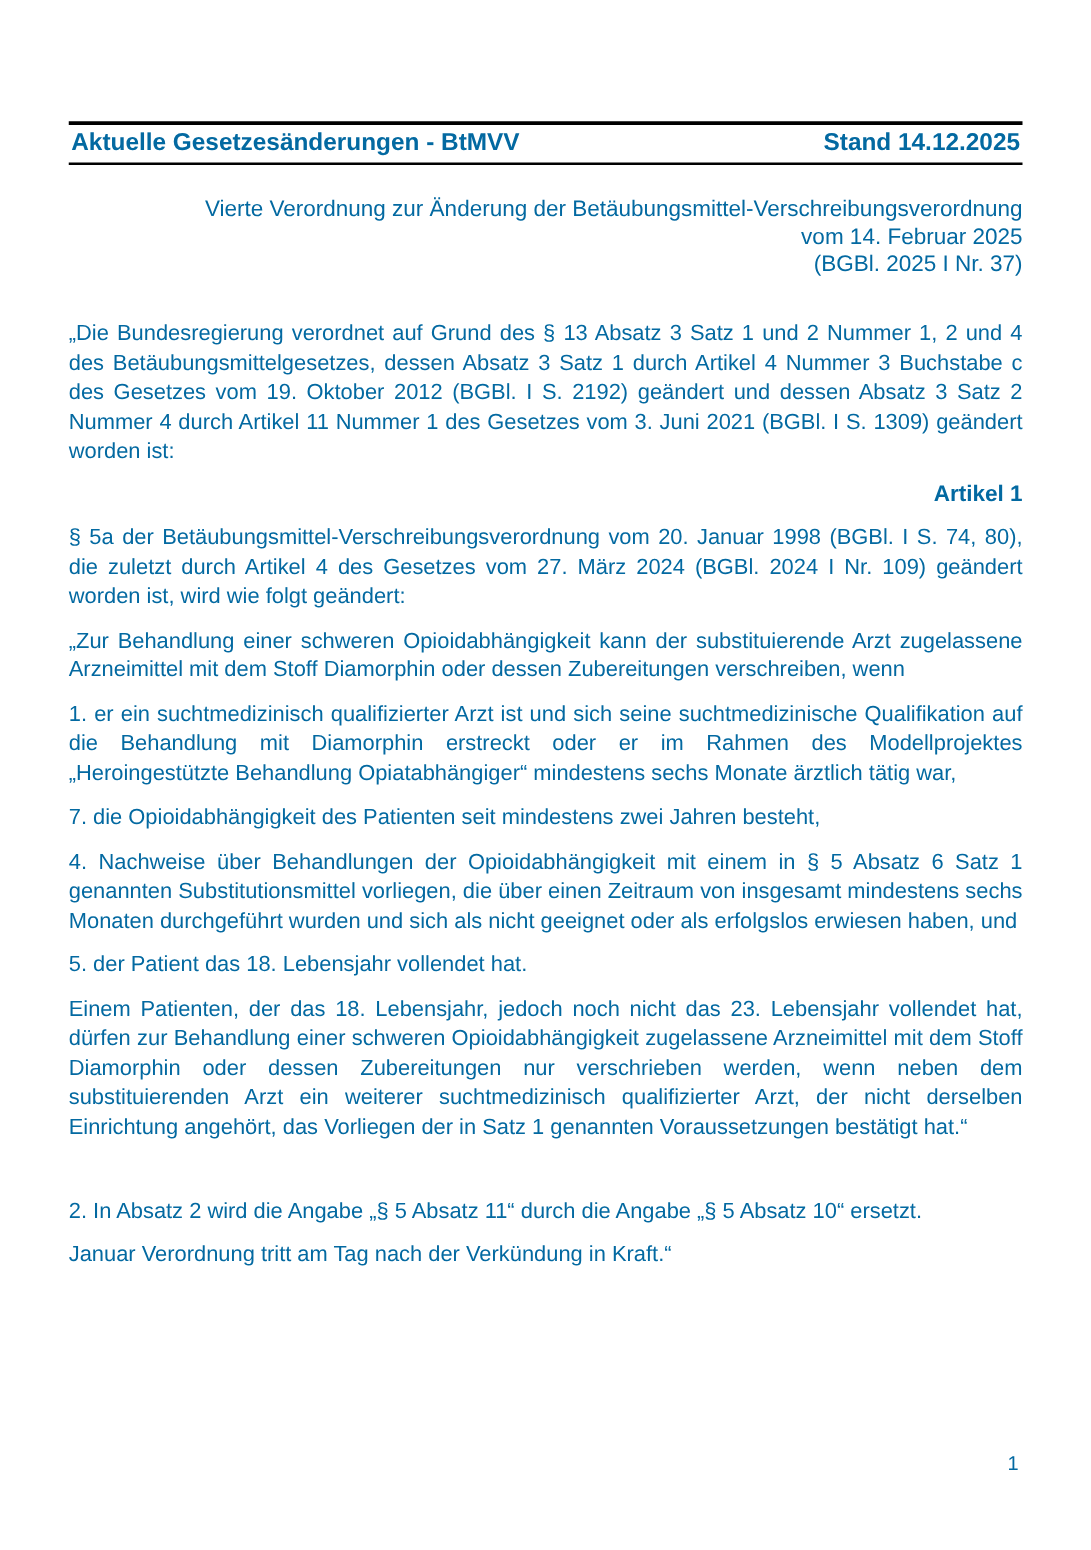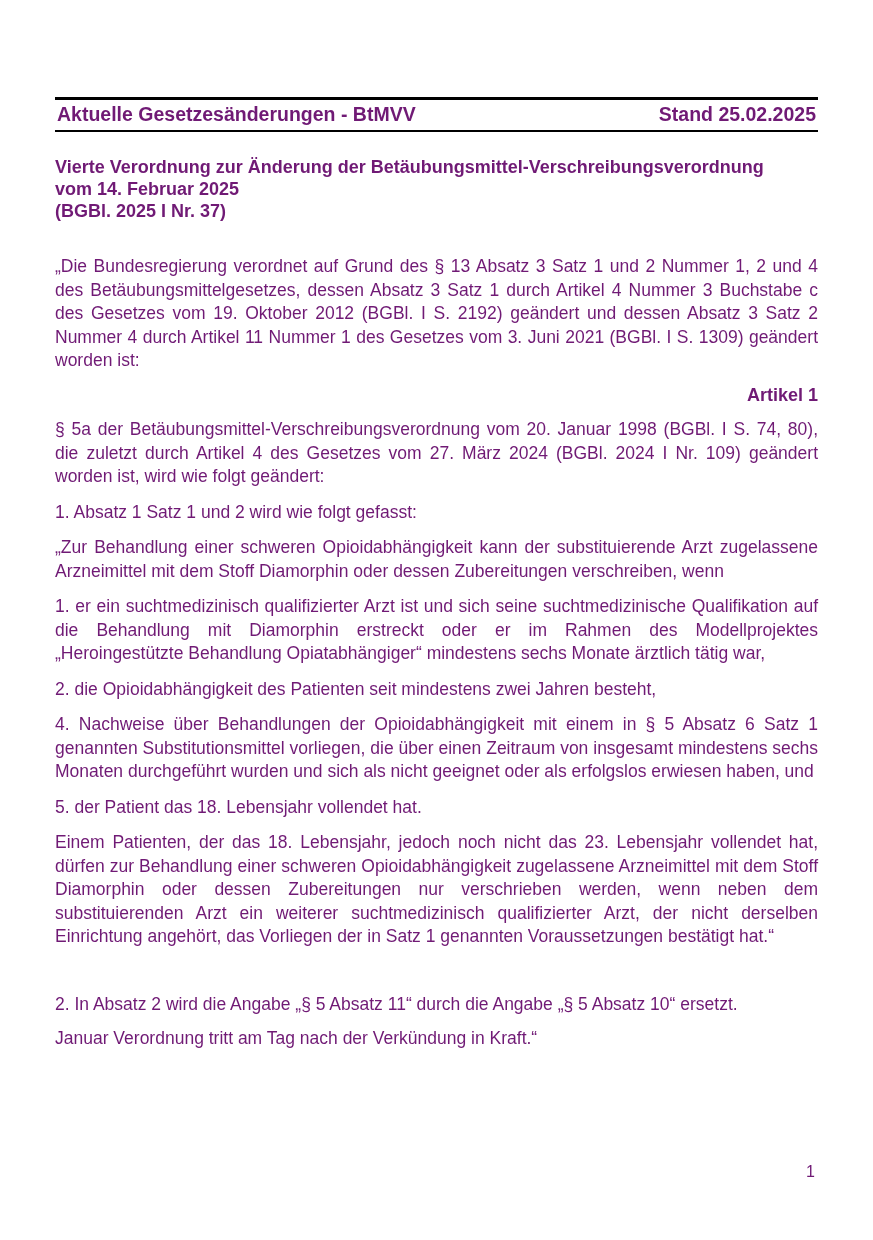--- a/index.html
+++ b/index.html
@@ -2,42 +2,42 @@
 <html lang="de"><head>
 <meta charset="utf-8">
 <style>
   * { margin: 0; padding: 0; box-sizing: border-box; }
   html, body { background: #ffffff; }
   .page {
     position: relative;
     width: 873px;
     height: 1240px;
     background: #ffffff;
-    color: #701a75;
+    color: #0369a1;
     font-family: "Liberation Sans", sans-serif;
     font-size: 17.5px;
     line-height: 23.5px;
     padding: 97px 55px 0 55px;
     overflow: hidden;
   }
   .doc-header {
     display: flex;
     justify-content: space-between;
     align-items: baseline;
     border-top: 3px solid #000;
     border-bottom: 2px solid #000;
     padding: 2px 2px 4px 2px;
     font-weight: bold;
     font-size: 19.5px;
     line-height: 24px;
   }
   .title-block {
     margin-top: 24px;
-    text-align: left;
-    font-weight: bold;
+    text-align: right;
+    font-weight: normal;
     font-size: 18px;
     line-height: 22px;
   }
   .body-text p {
     text-align: justify;
     margin-top: 12px;
   }
   .body-text p.intro { margin-top: 33px; }
   .article-heading {
     margin-top: 11px;
@@ -57,42 +57,41 @@
     line-height: 20px;
   }
 </style>
 </head>
 <body>
 
 <div class="page">
 
   <div class="doc-header">
     <span>Aktuelle Gesetzesänderungen - BtMVV</span>
-    <span>Stand 25.02.2025</span>
+    <span>Stand 14.12.2025</span>
   </div>
 
   <div class="title-block">
     <div>Vierte Verordnung zur Änderung der Betäubungsmittel-Verschreibungsverordnung</div>
     <div>vom 14. Februar 2025</div>
     <div>(BGBl. 2025 I Nr. 37)</div>
   </div>
 
   <div class="body-text">
     <p class="intro">„Die Bundesregierung verordnet auf Grund des § 13 Absatz 3 Satz 1 und 2 Nummer 1, 2 und 4 des Betäubungsmittelgesetzes, dessen Absatz 3 Satz 1 durch Artikel 4 Nummer 3 Buchstabe c des Gesetzes vom 19. Oktober 2012 (BGBl. I S. 2192) geändert und dessen Absatz 3 Satz 2 Nummer 4 durch Artikel 11 Nummer 1 des Gesetzes vom 3. Juni 2021 (BGBl. I S. 1309) geändert worden ist:</p>
 
     <div class="article-heading">Artikel 1</div>
 
     <p class="after-heading">§ 5a der Betäubungsmittel-Verschreibungsverordnung vom 20. Januar 1998 (BGBl. I S. 74, 80), die zuletzt durch Artikel 4 des Gesetzes vom 27. März 2024 (BGBl. 2024 I Nr. 109) geändert worden ist, wird wie folgt geändert:</p>
 
-    <p>1. Absatz 1 Satz 1 und 2 wird wie folgt gefasst:</p>
 
     <p>„Zur Behandlung einer schweren Opioidabhängigkeit kann der substituierende Arzt zugelassene Arzneimittel mit dem Stoff Diamorphin oder dessen Zubereitungen verschreiben, wenn</p>
 
     <p>1. er ein suchtmedizinisch qualifizierter Arzt ist und sich seine suchtmedizinische Qualifikation auf die Behandlung mit Diamorphin erstreckt oder er im Rahmen des Modellprojektes „Heroingestützte Behandlung Opiatabhängiger“ mindestens sechs Monate ärztlich tätig war,</p>
-    <p>2. die Opioidabhängigkeit des Patienten seit mindestens zwei Jahren besteht,</p>
+    <p>7. die Opioidabhängigkeit des Patienten seit mindestens zwei Jahren besteht,</p>
     <p>4. Nachweise über Behandlungen der Opioidabhängigkeit mit einem in § 5 Absatz 6 Satz 1 genannten Substitutionsmittel vorliegen, die über einen Zeitraum von insgesamt mindestens sechs Monaten durchgeführt wurden und sich als nicht geeignet oder als erfolgslos erwiesen haben, und</p>
     <p>5. der Patient das 18. Lebensjahr vollendet hat.</p>
 
     <p>Einem Patienten, der das 18. Lebensjahr, jedoch noch nicht das 23. Lebensjahr vollendet hat, dürfen zur Behandlung einer schweren Opioidabhängigkeit zugelassene Arzneimittel mit dem Stoff Diamorphin oder dessen Zubereitungen nur verschrieben werden, wenn neben dem substituierenden Arzt ein weiterer suchtmedizinisch qualifizierter Arzt, der nicht derselben Einrichtung angehört, das Vorliegen der in Satz 1 genannten Voraussetzungen bestätigt hat.“</p>
 
     <p class="item2">2. In Absatz 2 wird die Angabe „§ 5 Absatz 11“ durch die Angabe „§ 5 Absatz 10“ ersetzt.</p>
 
 
     <p class="after-heading">Januar Verordnung tritt am Tag nach der Verkündung in Kraft.“</p>
   </div>

